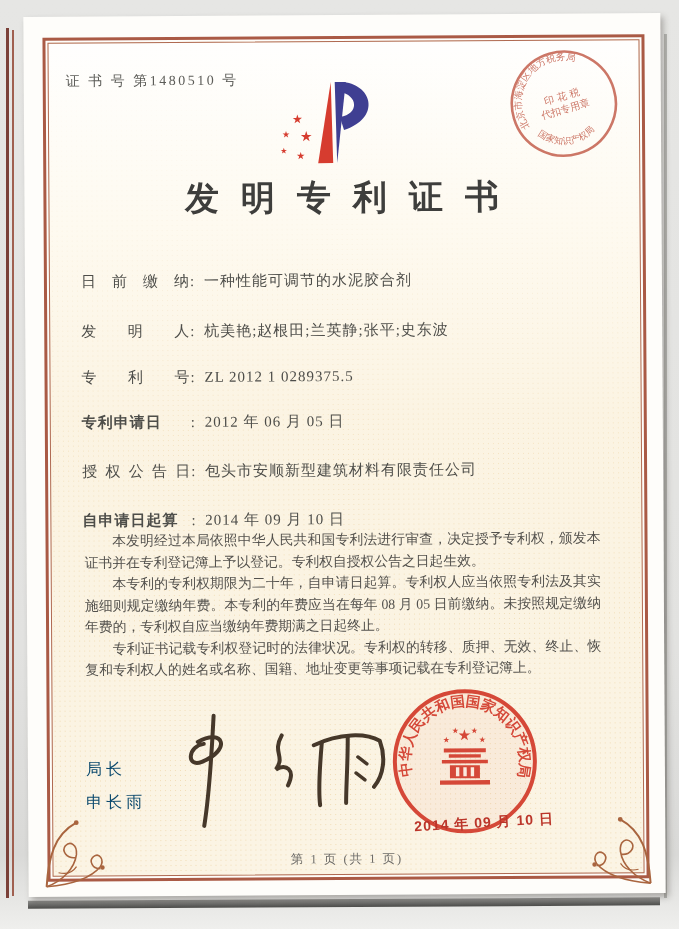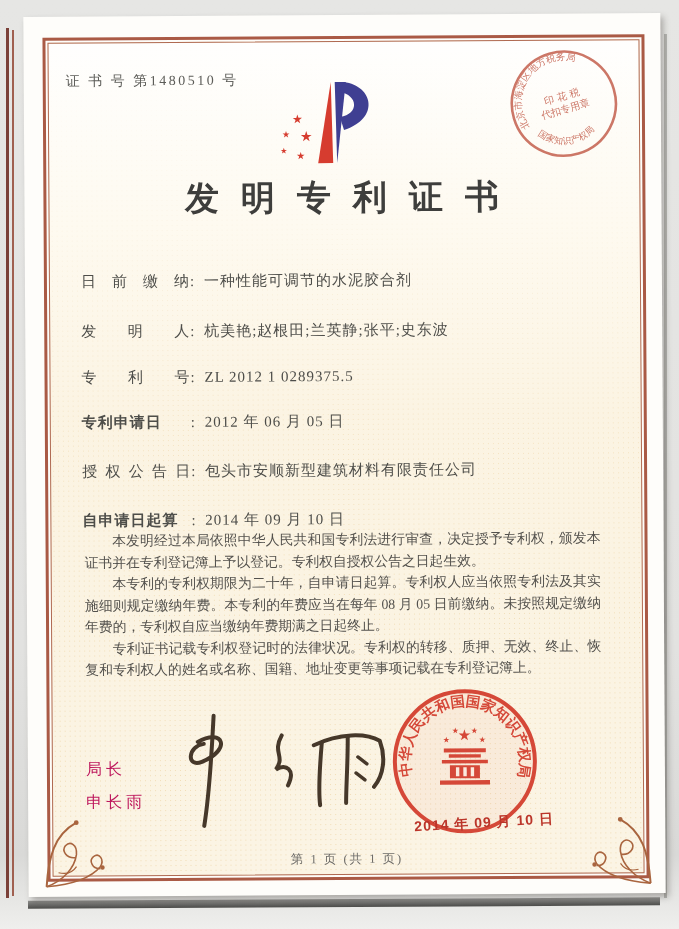--- a/index.html
+++ b/index.html
@@ -42,21 +42,21 @@
   .field-row{position:absolute;left:56px;font-size:15px;color:#4e4e4a;white-space:nowrap;}
   .flabel{display:inline-block;width:108px;text-align:justify;text-align-last:justify;}
   .flabel5{display:inline-block;width:108px;letter-spacing:1px;font-weight:bold;}
   .colon{display:inline-block;margin:0 6px 0 1px;}
   .fvalue{letter-spacing:1px;}
   .paragraphs{
     position:absolute;left:58px;top:514px;width:516px;
     font-size:13.8px;line-height:21.5px;color:#53514d;text-align:justify;
   }
   .paragraphs p{margin:0;text-indent:2em;}
-  .director{position:absolute;left:58px;top:736px;font-size:16px;color:#be185d;letter-spacing:4px;line-height:33px;}
+  .director{position:absolute;left:58px;top:736px;font-size:16px;color:#0c4a6e;letter-spacing:4px;line-height:33px;}
   .signature{position:absolute;left:130px;top:692px;}
   .seal{position:absolute;left:352px;top:662px;opacity:.92;}
   .seal-date{
     position:absolute;left:386px;top:800px;font-size:14px;font-weight:bold;
     color:#bb352a;letter-spacing:1px;transform:rotate(-3deg);
     font-family:"Liberation Sans","DejaVu Sans",sans-serif;
   }
   .footer{
     position:absolute;left:0;top:836px;width:637px;text-align:center;
     font-size:12.5px;color:#6e6c68;letter-spacing:2px;

